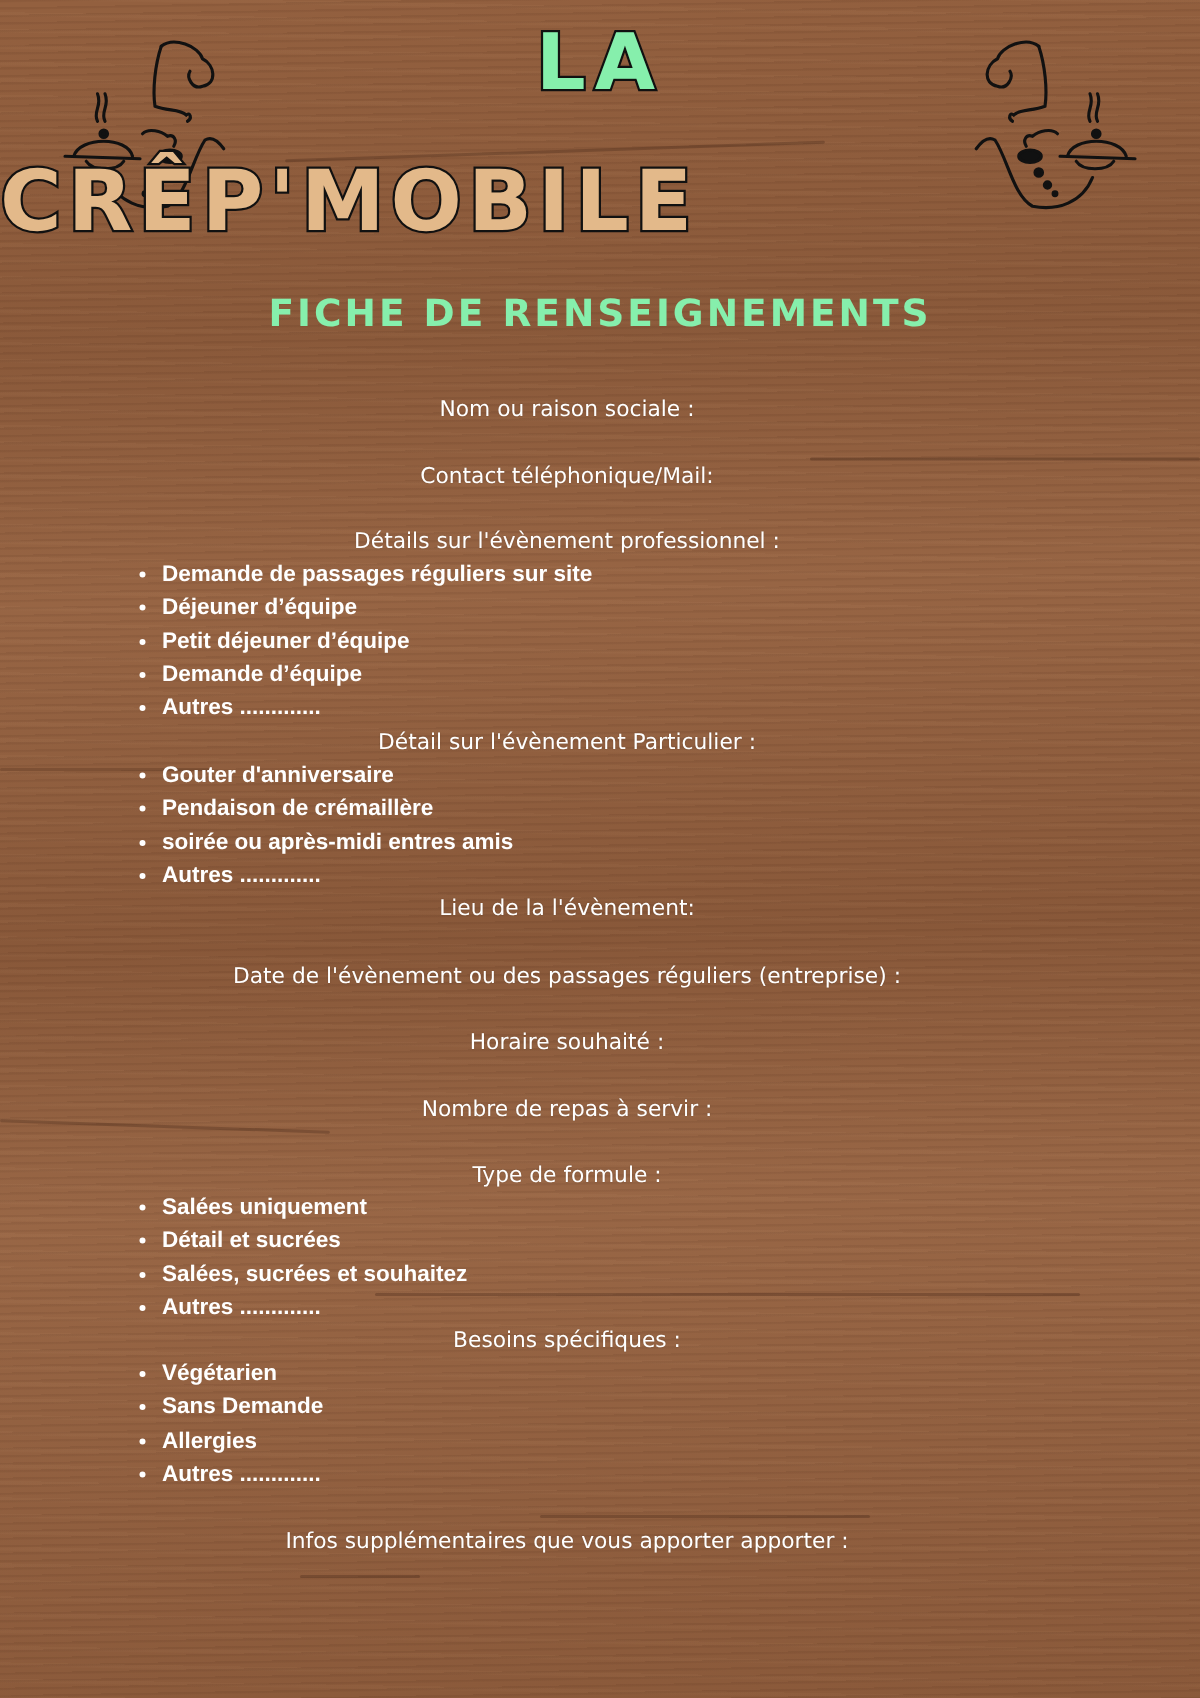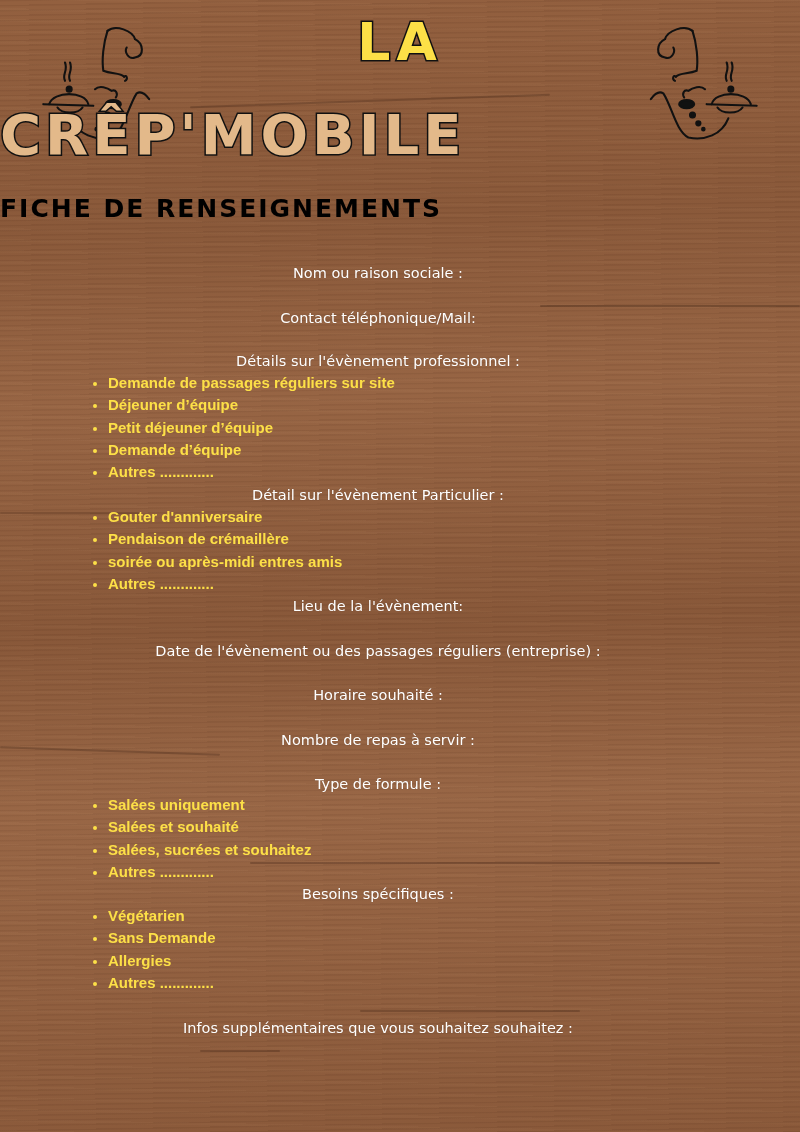--- a/index.html
+++ b/index.html
@@ -10,46 +10,46 @@
       repeating-linear-gradient(179deg, rgba(70,35,18,0.10) 0px, rgba(70,35,18,0.10) 1px, rgba(0,0,0,0) 2px, rgba(0,0,0,0) 5px),
       repeating-linear-gradient(181deg, rgba(200,150,110,0.07) 0px, rgba(200,150,110,0.07) 2px, rgba(0,0,0,0) 3px, rgba(0,0,0,0) 11px),
       #93603f;
     font-family: "DejaVu Sans", sans-serif;
     color: #fff;
   }
   .grain { position: absolute; height: 2px; background: rgba(40,18,8,0.45); border-radius: 2px; }
   .title-la {
     position: absolute; top: 12px; left: 0; width: 800px; text-align: center;
     font-family: "DejaVu Sans", sans-serif; font-weight: bold; font-size: 52px;
-    color: #fde047; -webkit-text-stroke: 3px #111; paint-order: stroke fill;
+    color: #86efac; -webkit-text-stroke: 3px #111; paint-order: stroke fill;
     letter-spacing: 6px; line-height: 60px;
   }
   .title-main {
     position: absolute; top: 100px; left: 0; width: 800px; text-align: left;
     font-family: "DejaVu Sans", sans-serif; font-weight: bold; font-size: 56px;
     color: #e3b98a; -webkit-text-stroke: 3px #111; paint-order: stroke fill;
     letter-spacing: 4px; line-height: 70px;
   }
   .subtitle {
-    position: absolute; top: 192px; left: 0; width: 800px; 
+    position: absolute; top: 192px; left: 0; width: 800px; text-align: center;
     font-family: "DejaVu Sans", sans-serif; font-weight: bold; font-size: 25px;
-    color: #000000; letter-spacing: 2px; line-height: 34px;
+    color: #86efac; letter-spacing: 2px; line-height: 34px;
   }
   .chef { position: absolute; top: 10px; width: 150px; height: 150px; }
   .chef-left { left: 20px; }
   .chef-right { left: 630px; }
   .field {
     position: absolute; left: 0; width: 756px; text-align: center;
     font-family: "DejaVu Sans", sans-serif; font-size: 14.5px; line-height: 20px;
     color: #fff; text-shadow: 0 0 1px rgba(0,0,0,0.2);
   }
   .list {
     position: absolute; left: 88px; margin: 0; padding: 0 0 0 20px;
     font-family: "Liberation Sans", sans-serif; font-weight: bold; font-size: 15px;
-    line-height: 22.3px; color: #fde047;
+    line-height: 22.3px; color: #ffffff;
   }
   .list li { margin: 0; padding: 0; }
   .list li::marker { font-size: 13px; }
 </style>
 </head>
 <body>
 
 <div class="grain" style="top:100px;left:190px;width:360px;transform:rotate(-2deg);opacity:.5"></div>
 <div class="grain" style="top:305px;left:540px;width:260px;opacity:.6"></div>
 <div class="grain" style="top:512px;left:0;width:140px;opacity:.4"></div>
@@ -120,27 +120,27 @@
 </ul>
 
 <div class="field" style="top:596px">Lieu de la l'évènement:</div>
 <div class="field" style="top:641px">Date de l'évènement ou des passages réguliers (entreprise) :</div>
 <div class="field" style="top:685px">Horaire souhaité :</div>
 <div class="field" style="top:730px">Nombre de repas à servir :</div>
 <div class="field" style="top:774px">Type de formule :</div>
 
 <ul class="list" style="top:794px">
   <li>Salées uniquement</li>
-  <li>Salées et souhaité</li>
+  <li>Détail et sucrées</li>
   <li>Salées, sucrées et souhaitez</li>
   <li>Autres .............</li>
 </ul>
 
 <div class="field" style="top:884px">Besoins spécifiques :</div>
 
 <ul class="list" style="top:905px">
   <li>Végétarien</li>
   <li>Sans Demande</li>
   <li>Allergies</li>
   <li>Autres .............</li>
 </ul>
 
-<div class="field" style="top:1018px">Infos supplémentaires que vous souhaitez souhaitez :</div>
+<div class="field" style="top:1018px">Infos supplémentaires que vous apporter apporter :</div>
 
 </body></html>

